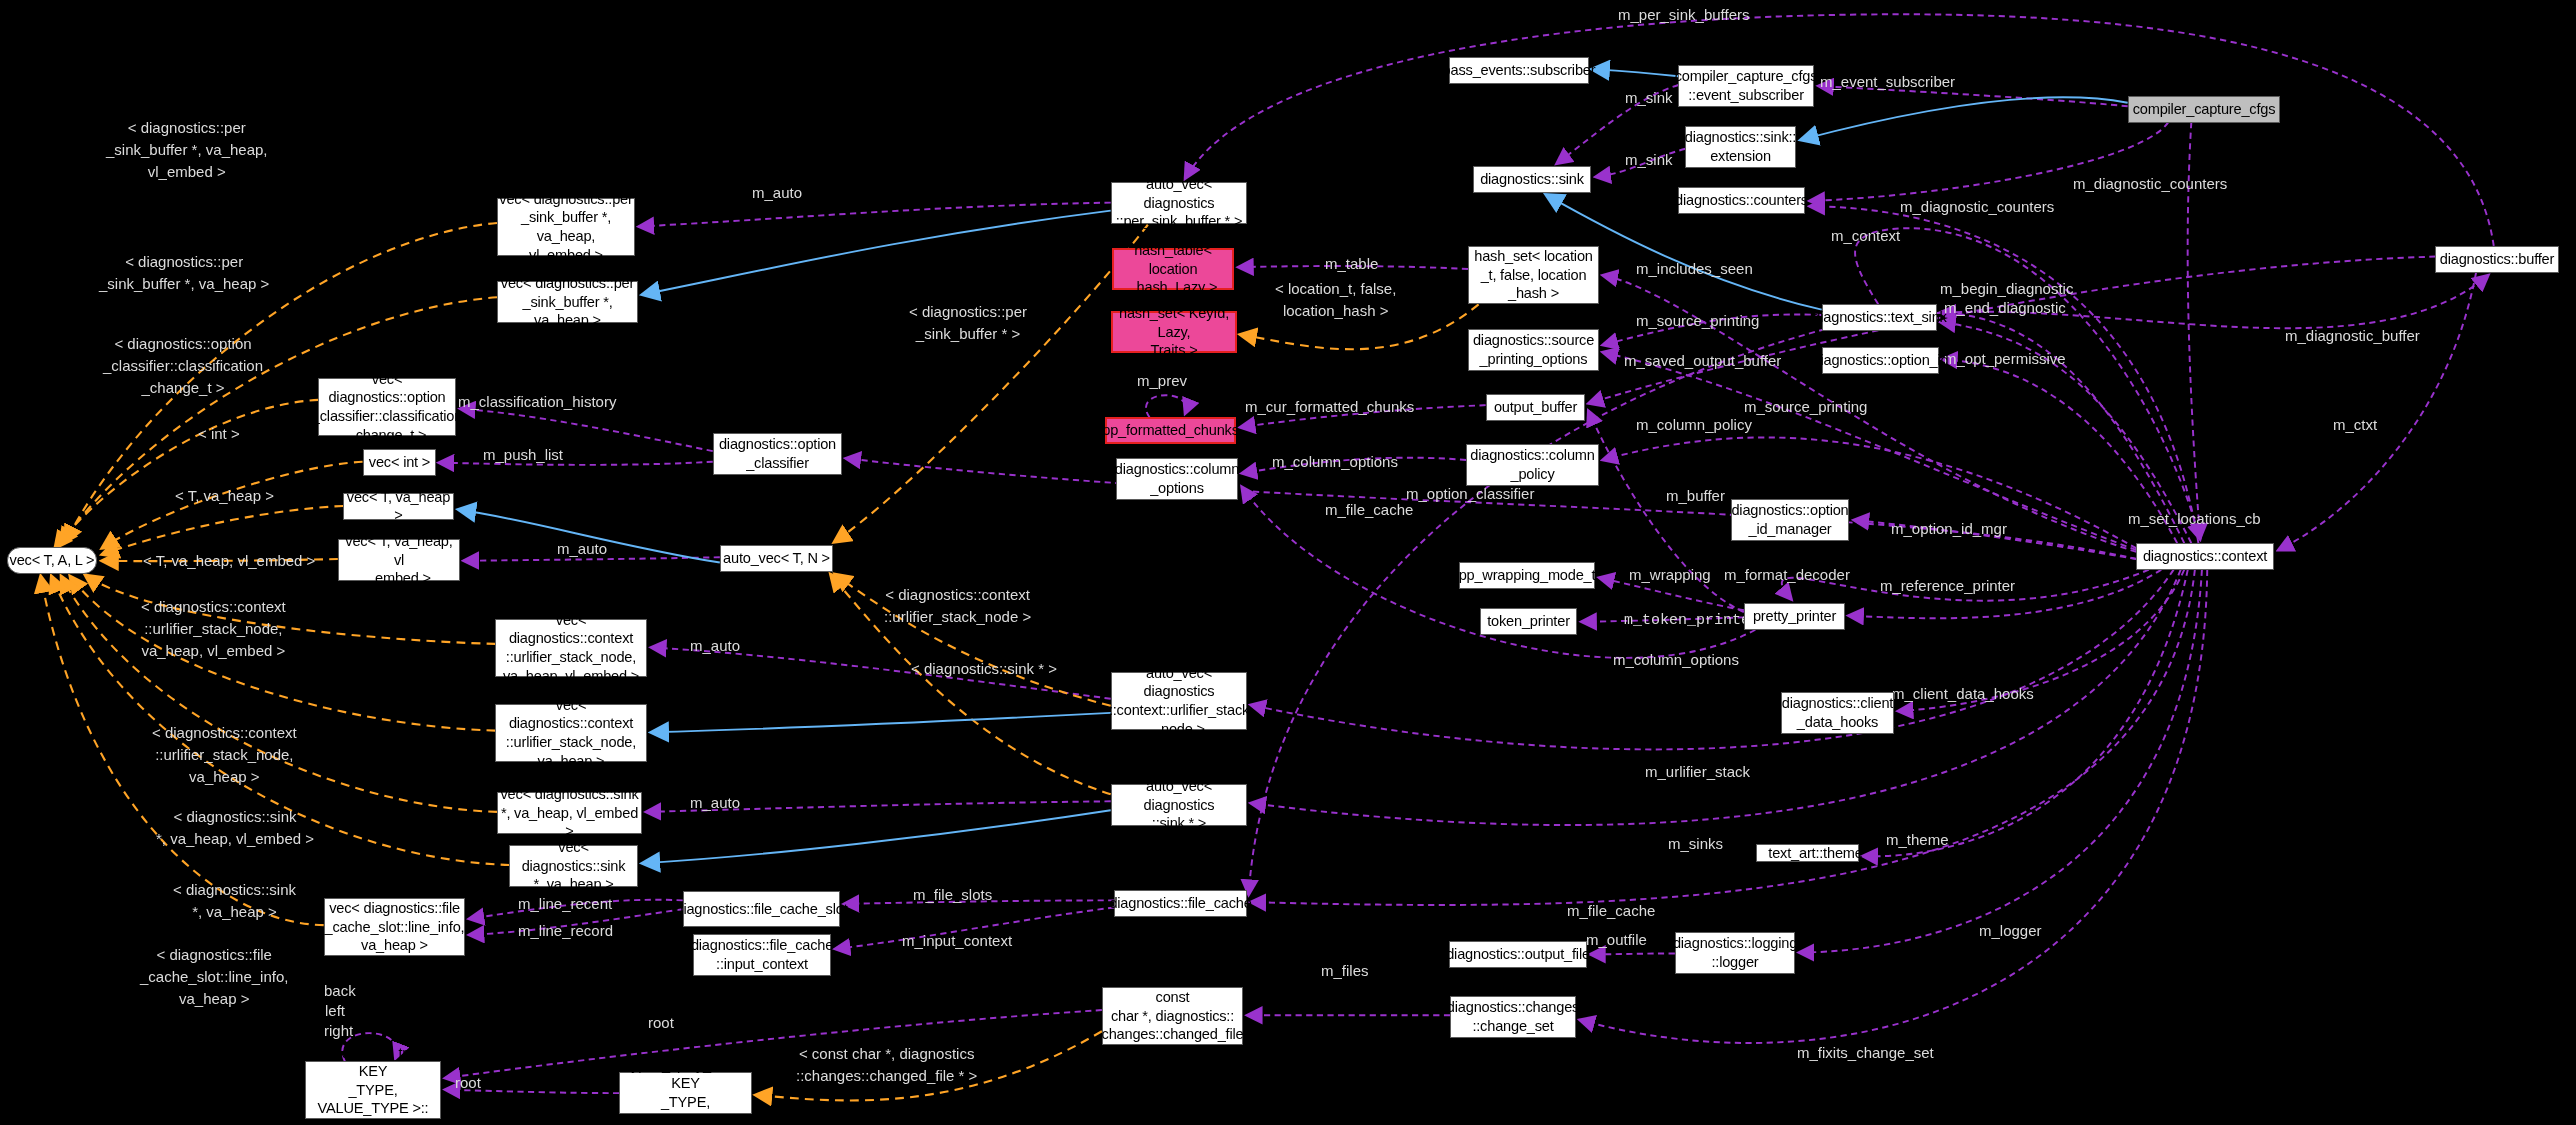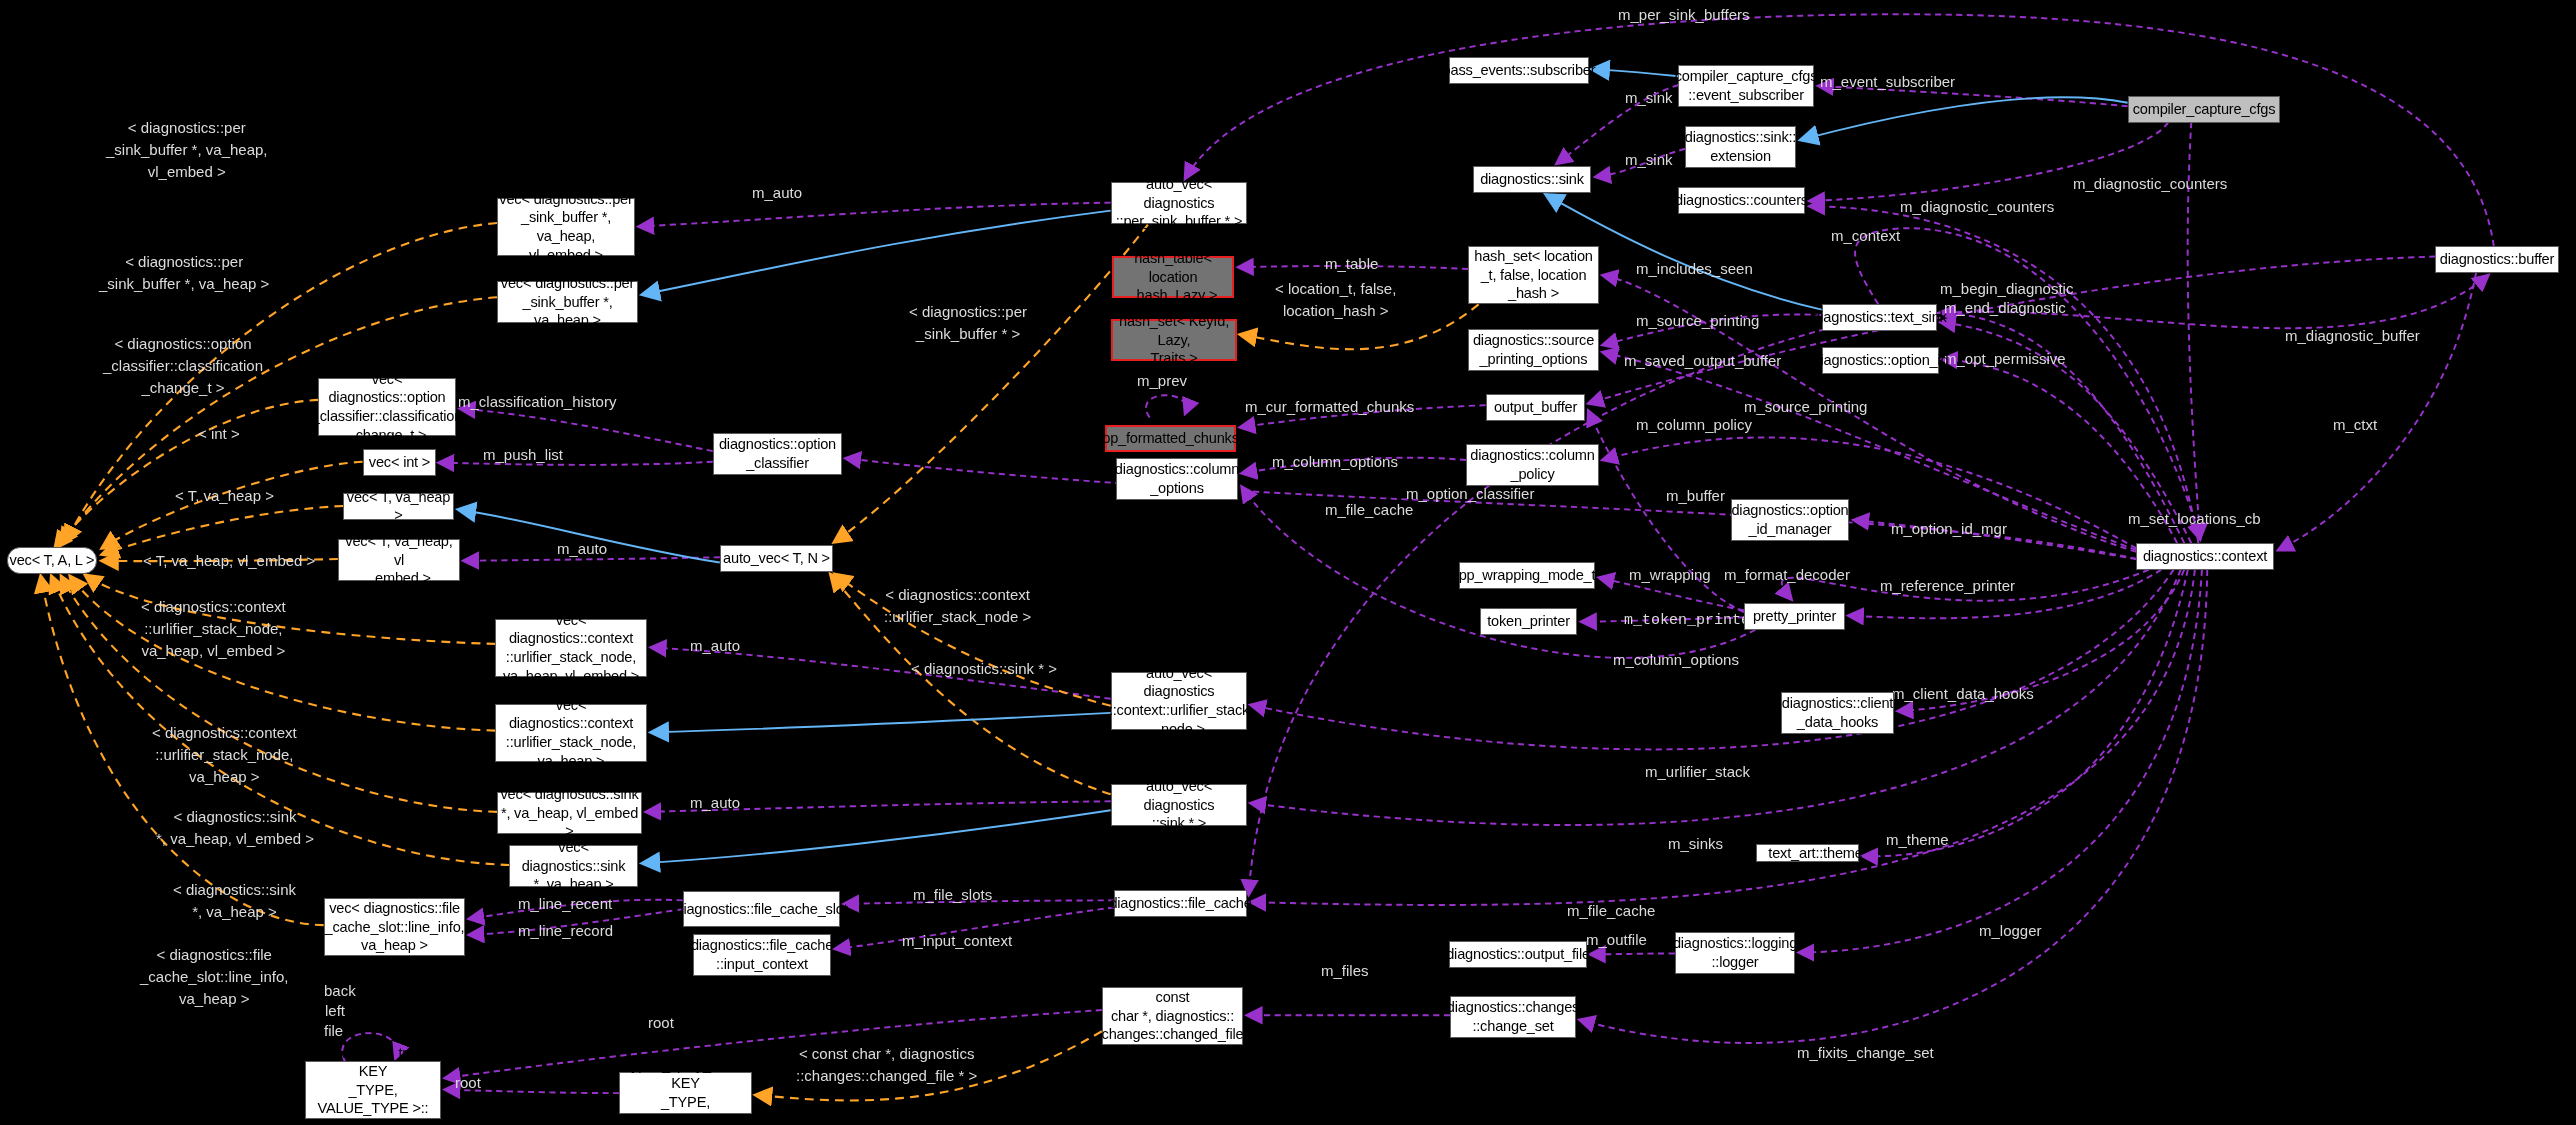--- a/index.html
+++ b/index.html
@@ -3,21 +3,21 @@
 <meta charset="utf-8">
 <style>
   html,body{margin:0;padding:0;background:#000;}
   .canvas{position:relative;width:2576px;height:1126px;background:#000;overflow:hidden;
           font-family:"Liberation Sans", sans-serif;}
   svg.edges{position:absolute;left:0;top:0;width:2576px;height:1126px;}
   .node{position:absolute;display:flex;align-items:center;justify-content:center;
         text-align:center;background:#fff;border:1.8px solid #5b5b5b;color:#000;
         font-size:14.6px;line-height:18.6px;white-space:pre-line;box-sizing:border-box;
         letter-spacing:-0.2px;z-index:2;}
-  .node.red{background:#737373;border:2.7px solid #e62020;margin-top:8px;}
+  .node.red{background:#ec4899;border:2.7px solid #e62020;}
   .node.gray{background:#bfbfbf;border:1.8px solid #5b5b5b;}
   .edge-label{position:absolute;color:#dcdcdc;font-size:15px;line-height:22px;
         white-space:pre-line;z-index:1;text-align:center;}
 </style>
 </head>
 <body>
 
 <div class="canvas">
   <svg class="edges" viewBox="0 0 2913 1273">
     <defs>
@@ -240,21 +240,21 @@
     <div class="edge-label" style="left: 1886px; top: 829px;">m_theme</div>
     <div class="edge-label" style="left: 1567px; top: 900px;">m_file_cache</div>
     <div class="edge-label" style="left: 1979px; top: 920px;">m_logger</div>
     <div class="edge-label" style="left: 1586px; top: 929px;">m_outfile</div>
     <div class="edge-label" style="left: 1797px; top: 1042px;">m_fixits_change_set</div>
     <div class="edge-label" style="left: 1321px; top: 960px;">m_files</div>
     <div class="edge-label" style="left: 648px; top: 1012px;">root</div>
     <div class="edge-label" style="left: 455px; top: 1072px;">root</div>
     <div class="edge-label" style="left: 324px; top: 980px;">back</div>
     <div class="edge-label" style="left: 325px; top: 1000px;">left</div>
-    <div class="edge-label" style="left: 324px; top: 1020px;">file</div>
+    <div class="edge-label" style="left: 324px; top: 1020px;">right</div>
     <div class="edge-label" style="left: 518px; top: 893px;">m_line_recent</div>
     <div class="edge-label" style="left: 518px; top: 920px;">m_line_record</div>
     <div class="edge-label" style="left: 913px; top: 884px;">m_file_slots</div>
     <div class="edge-label" style="left: 902px; top: 930px;">m_input_context</div>
     <div class="edge-label" style="left: 458px; top: 391px;">m_classification_history</div>
     <div class="edge-label" style="left: 483px; top: 444px;">m_push_list</div>
     <div class="edge-label" style="left: 557px; top: 538px;">m_auto</div>
     <div class="edge-label" style="left: 690px; top: 635px;">m_auto</div>
     <div class="edge-label" style="left: 690px; top: 792px;">m_auto</div>
     <div class="edge-label" style="left: 2333px; top: 414px;">m_ctxt</div>

